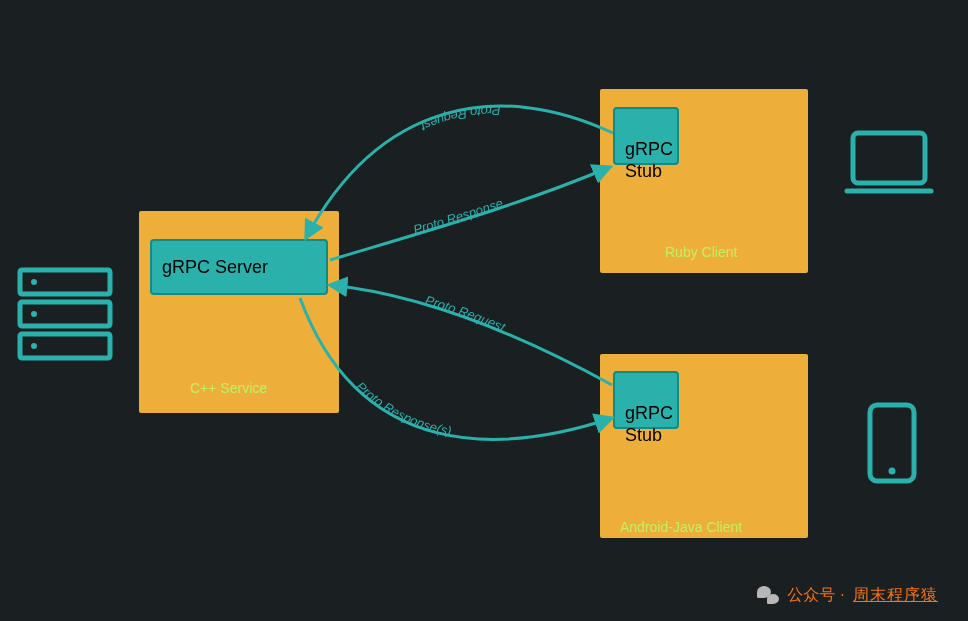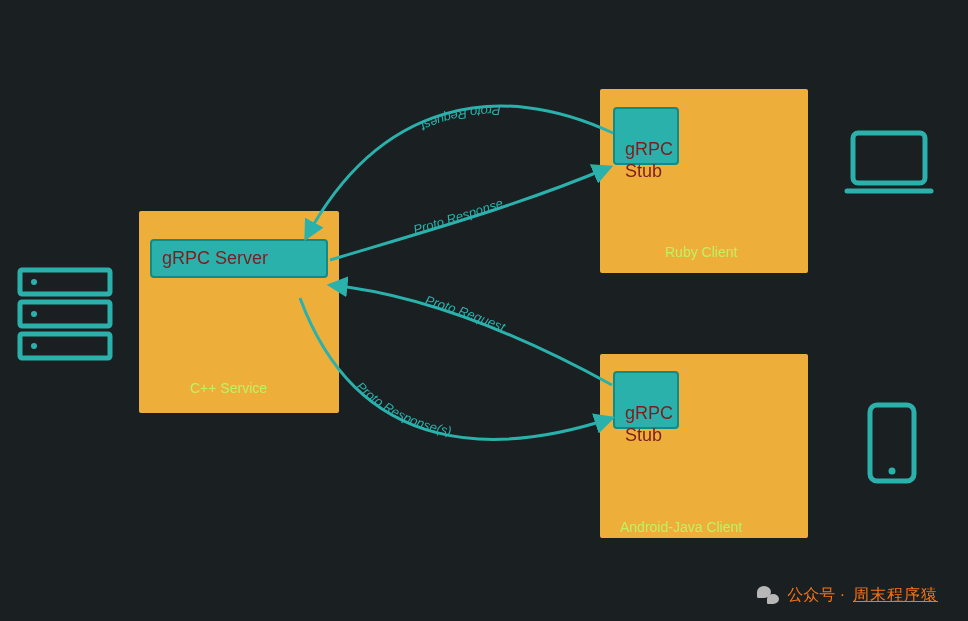--- a/index.html
+++ b/index.html
@@ -26,21 +26,21 @@
   .caption {
     position: absolute;
     color: #bef264;
     font-size: 14px;
     white-space: nowrap;
   }
   .tealbox {
     position: absolute;
     background: #2bb1ac;
     border: 2px solid #0f8c88;
-    color: #7f1d1d;
+    color: #000000;
     border-radius: 4px;
     padding: 6px 10px;
     font-size: 18px;
     line-height: 1.25;
     box-sizing: border-box;
   }
   svg.overlay {
     position: absolute;
     inset: 0;
     width: 968px;
@@ -99,21 +99,21 @@
       <rect class="icon-stroke" x="0" y="0" width="90" height="24" rx="2"></rect>
       <rect class="icon-stroke" x="0" y="32" width="90" height="24" rx="2"></rect>
       <rect class="icon-stroke" x="0" y="64" width="90" height="24" rx="2"></rect>
       <circle class="icon-fill" cx="14" cy="12" r="3"></circle>
       <circle class="icon-fill" cx="14" cy="44" r="3"></circle>
       <circle class="icon-fill" cx="14" cy="76" r="3"></circle>
     </g>
   </svg>
 
   <div class="box" style="left:139px; top:211px; width:200px; height:202px;"></div>
-  <div class="tealbox" style="left:150px; top:239px; width:178px; height:39px; display:flex; align-items:center;">
+  <div class="tealbox" style="left:150px; top:239px; width:178px; height:56px; display:flex; align-items:center;">
     <span>gRPC Server</span>
   </div>
   <div class="caption" style="left:190px; top:380px;">C++ Service</div>
 
   <div class="box" style="left:600px; top:89px; width:208px; height:184px;"></div>
   <div class="tealbox" style="left:613px; top:107px; width:66px; height:58px; white-space:pre-line;">
     <span>gRPC
 Stub</span>
   </div>
   <div class="caption" style="left:665px; top:244px;">Ruby Client</div>

